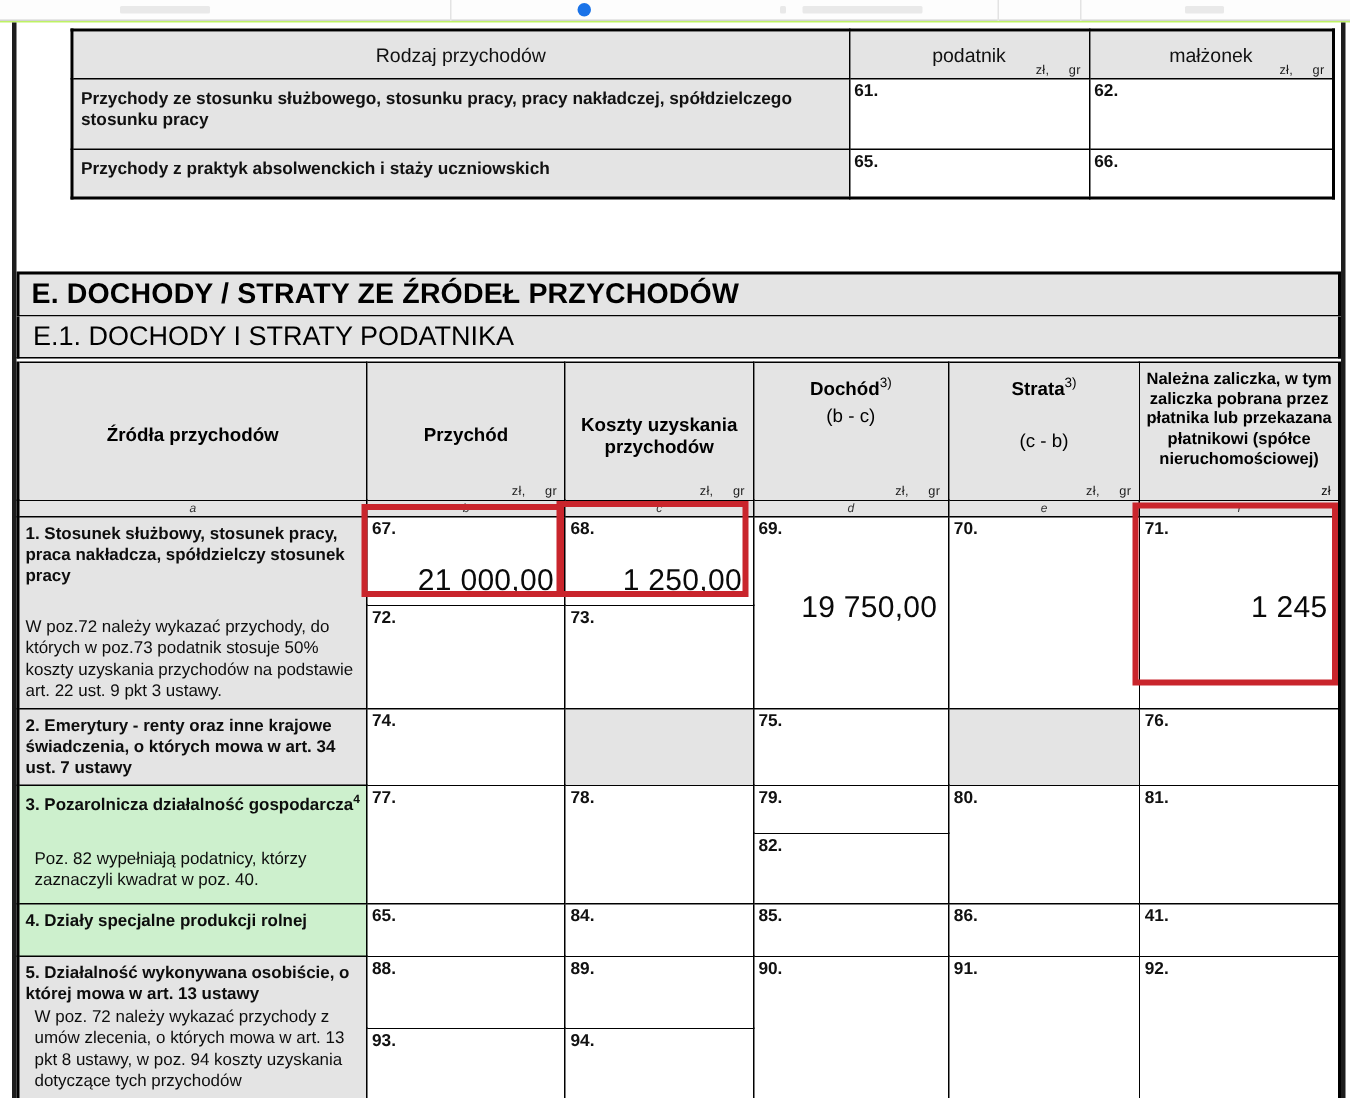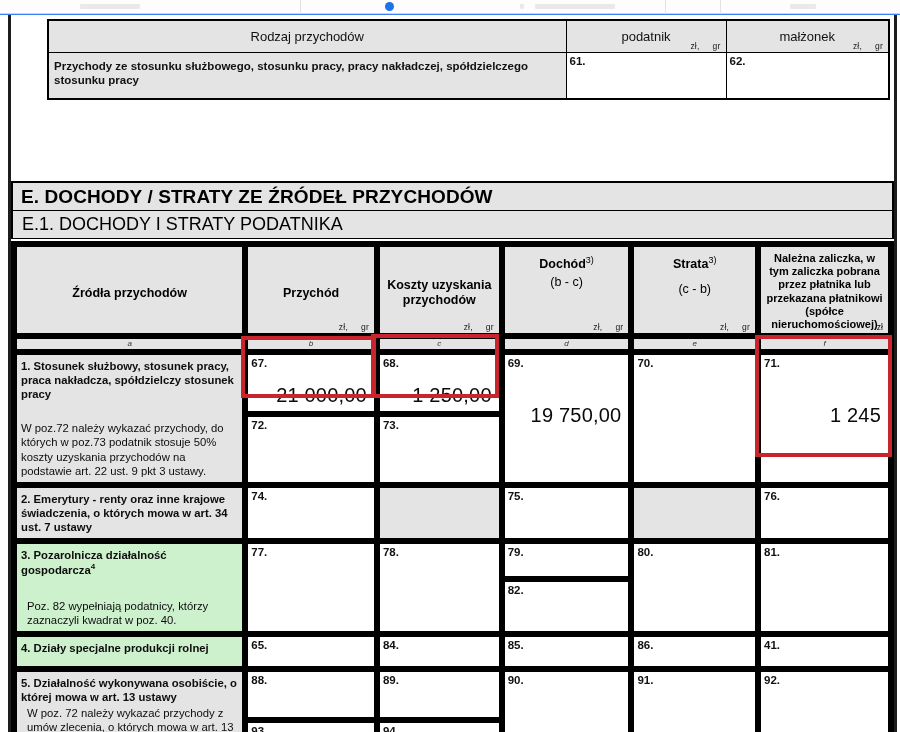--- a/index.html
+++ b/index.html
@@ -3,21 +3,21 @@
 <meta charset="utf-8">
 <style>
   * { box-sizing: border-box; }
   html, body {
     margin: 0; padding: 0;
     width: 900px; height: 732px;
     background: #ffffff;
     font-family: "Liberation Sans", sans-serif;
     overflow: hidden;
   }
-  #page { position: relative; width: 900px; height: 720px; background: #3b82f6; }
+  #page { position: relative; width: 900px; height: 720px; background: #bef264; }
 
   
   .chrome {
     position: absolute; left: 0; top: 0; width: 900px; height: 14px;
     background: #fdfdfd; border-bottom: 1px solid #d2d2d2;
   }
   .chrome .ghost {
     position: absolute; top: 4px; height: 5px; background: #e9e9e9; border-radius: 1px;
   }
   .chrome .sep { position: absolute; top: 0; width: 1px; height: 14px; background: #e3e3e3; }
@@ -74,21 +74,21 @@
     font-size: 18px; color: #000;
     display: flex; align-items: center; padding-left: 9px;
   }
 
   
   .t-e1 {
     left: 11px; top: 226px; width: 883px;
     border-left: 2px solid #000; border-right: 2px solid #000;
     border-top: 1px solid #000; border-bottom: 2px solid #000;
   }
-  .t-e1 td { border: 6px solid #000000; }
+  .t-e1 td { border: 1px solid #000000; }
 
   .t-e1 .colhdr {
     background: #e4e4e4; text-align: center; vertical-align: middle;
     font-size: 12.5px; font-weight: bold; position: relative; height: 92px;
     padding: 6px 4px 0 4px; line-height: 1.2;
   }
   .t-e1 .colhdr.tall { vertical-align: top; padding-top: 5px; font-size: 11px; line-height: 1.2; }
   .t-e1 .colhdr .sub { font-weight: bold; font-size: 12.5px; }
   .t-e1 .colhdr sup { font-size: 9px; font-weight: normal; }
   .t-e1 .colhdr .zl-only {
@@ -154,20 +154,25 @@
         <td class="hdr" style="width:163px;">
           <span>małżonek</span>
           <span class="zlgr"><i>zł,</i><i class="gap"></i><i>gr</i></span>
         </td>
       </tr>
       <tr>
         <td class="lbl" style="height:47px;">Przychody ze stosunku służbowego, stosunku pracy, pracy nakładczej, spółdzielczego stosunku pracy</td>
         <td class="fld">61.</td>
         <td class="fld">62.</td>
       </tr>
+      <tr>
+        <td class="lbl" style="height:33px;">Przychody z praktyk absolwenckich i staży uczniowskich</td>
+        <td class="fld">65.</td>
+        <td class="fld">66.</td>
+      </tr>
     </tbody>
       </table>
 
     <div class="sec-e">E. DOCHODY / STRATY ZE ŹRÓDEŁ PRZYCHODÓW</div>
     <div class="sec-e1">E.1. DOCHODY I STRATY PODATNIKA</div>
 
     <table class="t-e1">
 
       <tbody>
           <tr>
@@ -180,21 +185,21 @@
           <span>Koszty uzyskania przychodów</span>
           <span class="zlgr"><i>zł,</i><i class="gap"></i><i>gr</i></span>
         </td>
         <td class="colhdr" style="width:130px;vertical-align:top;padding-top:8px;">
           <span>Dochód</span><sup>3)</sup>
           <div class="sub" style="font-weight:normal;margin-top:3px;">(b - c)</div>
           <span class="zlgr"><i>zł,</i><i class="gap"></i><i>gr</i></span>
         </td>
         <td class="colhdr" style="width:127px;vertical-align:top;padding-top:8px;">
           <span>Strata</span><sup>3)</sup>
-          <div class="sub" style="font-weight:normal;margin-top:10px;">(c - b)</div>
+          <div class="sub" style="font-weight:normal;margin-top:20px;">(c - b)</div>
           <span class="zlgr"><i>zł,</i><i class="gap"></i><i>gr</i></span>
         </td>
         <td class="colhdr tall" style="width:133px;">
           <span>Należna zaliczka, w tym zaliczka pobrana przez płatnika lub przekazana płatnikowi (spółce nieruchomościowej)</span>
           <span class="zl-only">zł</span>
         </td>
       </tr>
 
       <tr class="letters">
         <td>a</td>

